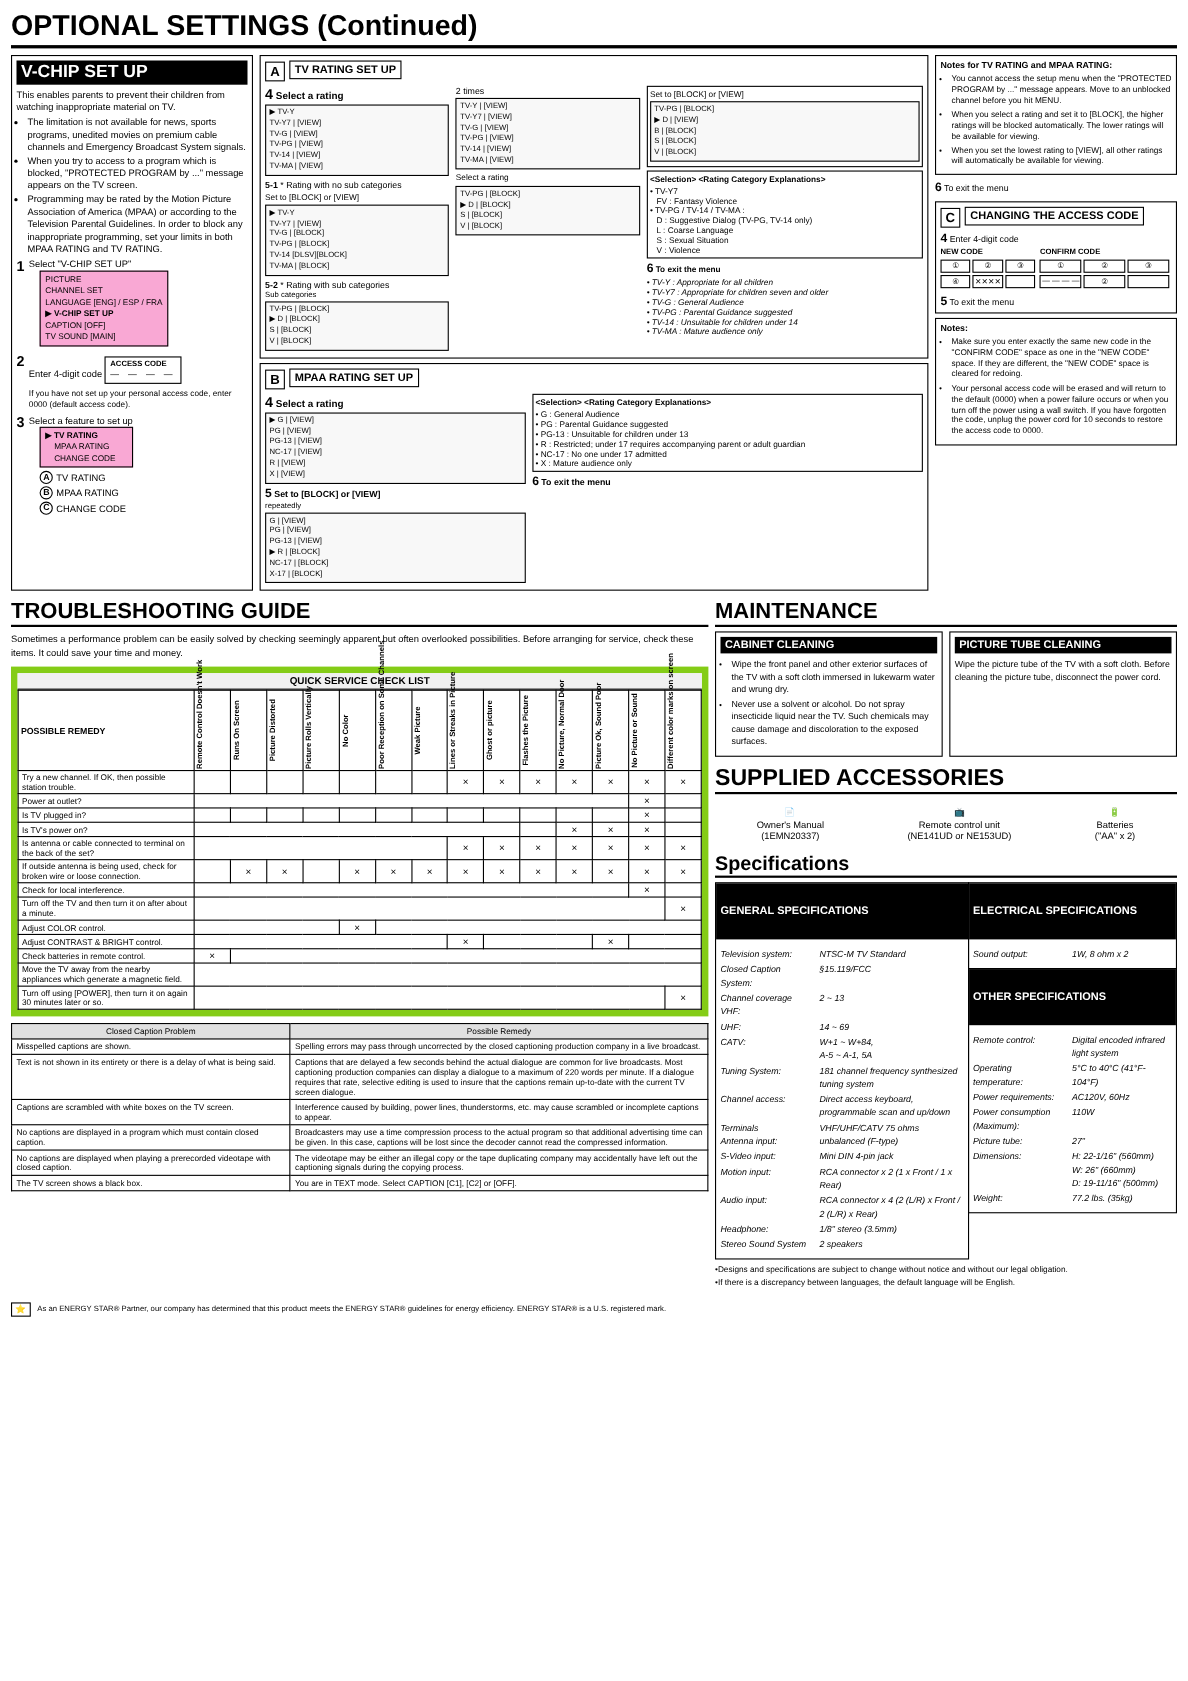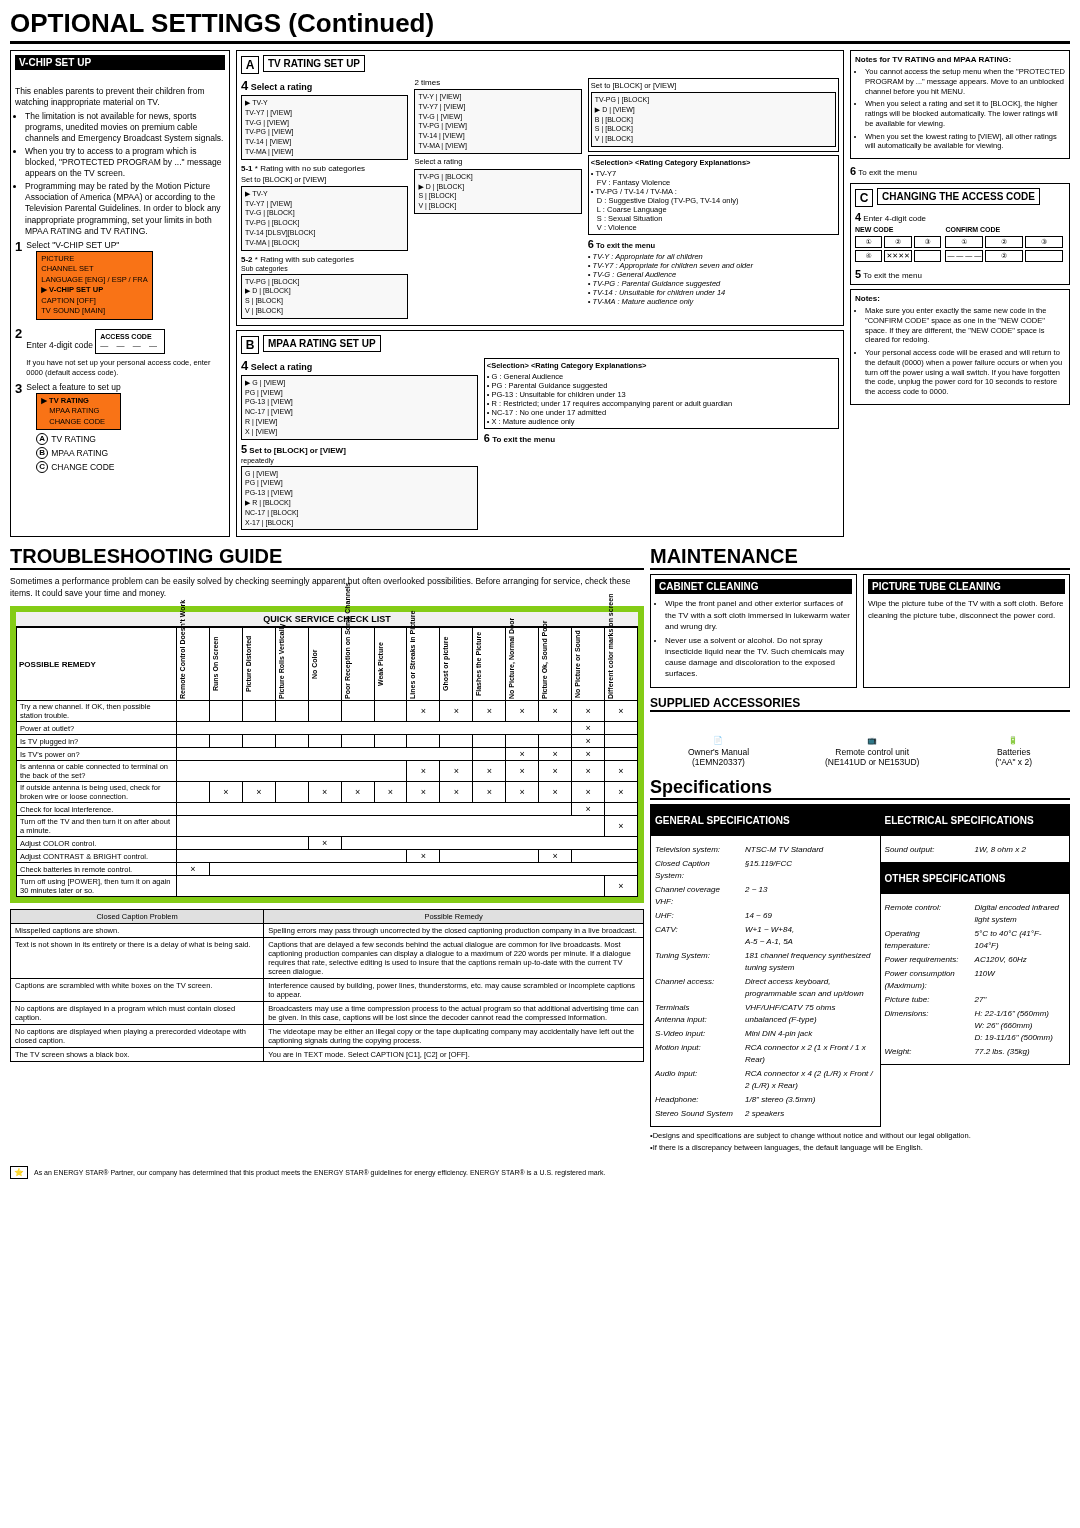--- a/index.html
+++ b/index.html
@@ -38,23 +38,23 @@
       width: 220px;
       border: 1.5px solid #000;
       padding: 4px;
       flex-shrink: 0;
     }
 
     .section-header {
       background: #000;
       color: #fff;
       font-weight: bold;
-      font-size: 10px;
+      font-size: 16px;
       padding: 2px 4px;
-      margin-bottom: 16px;
+      margin-bottom: 4px;
     }
 
     .section-header-box {
       border: 1.5px solid #000;
       padding: 2px 4px;
       font-weight: bold;
       font-size: 10px;
       margin-bottom: 3px;
       display: inline-block;
     }
@@ -80,21 +80,21 @@
       margin-right: 4px;
       line-height: 1;
     }
 
     .screen-box {
       border: 1px solid #000;
       padding: 2px 4px;
       font-size: 7.5px;
       margin-left: 10px;
       margin-bottom: 3px;
-      background: #f97316;
+      background: #f9a8d4;
     }
 
     .screen-box div { line-height: 1.4; }
     .screen-box .selected { font-weight: bold; }
 
     .code-box {
       border: 1px solid #000;
       padding: 2px 4px;
       font-size: 7.5px;
       display: inline-block;
@@ -332,24 +332,24 @@
     .maint-body li {
       margin-bottom: 3px;
     }
 
     
     .supplied-section {
       margin-bottom: 6px;
     }
 
     .supplied-title {
-      font-size: 12px;
+      font-size: 21px;
       font-weight: bold;
       border-bottom: 2px solid #000;
-      margin-bottom: 20px;
+      margin-bottom: 8px;
     }
 
     .accessories-list {
       display: flex;
       justify-content: space-around;
       font-size: 8.5px;
       padding: 4px 0;
     }
 
     .accessory-item {
@@ -366,21 +366,21 @@
       font-weight: bold;
       border-bottom: 2px solid #000;
       margin-bottom: 4px;
     }
 
     .specs-header {
       background: #000;
       color: #fff;
       font-weight: bold;
       font-size: 10px;
-      padding: 10px 4px;
+      padding: 20px 4px;
       margin-bottom: 4px;
     }
 
     .specs-body {
       font-size: 8px;
       padding: 4px;
       line-height: 1.5;
       font-style: italic;
     }
 
@@ -863,20 +863,24 @@
               <td colspan="7"></td>
               <td class="x-mark">×</td>
               <td colspan="3"></td>
               <td class="x-mark">×</td>
               <td colspan="2"></td>
             </tr>
             <tr>
               <td class="label-cell">Check batteries in remote control.</td>
               <td class="x-mark">×</td>
               <td colspan="13"></td>
+            </tr>
+            <tr>
+              <td class="label-cell">Move the TV away from the nearby appliances which generate a magnetic field.</td>
+              <td colspan="14"></td>
             </tr>
             <tr>
               <td class="label-cell">Turn off using [POWER], then turn it on again 30 minutes later or so.</td>
               <td colspan="13"></td>
               <td class="x-mark">×</td>
             </tr>
           </tbody>
         </table>
       </div>
 

